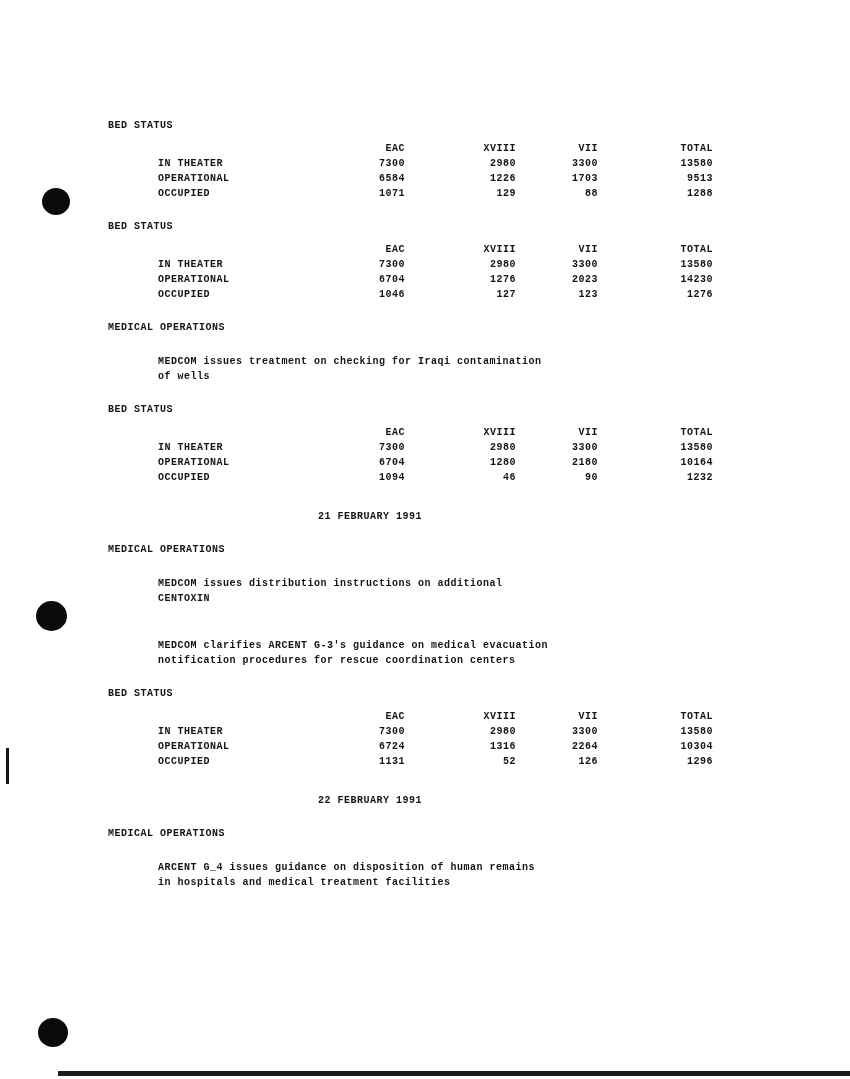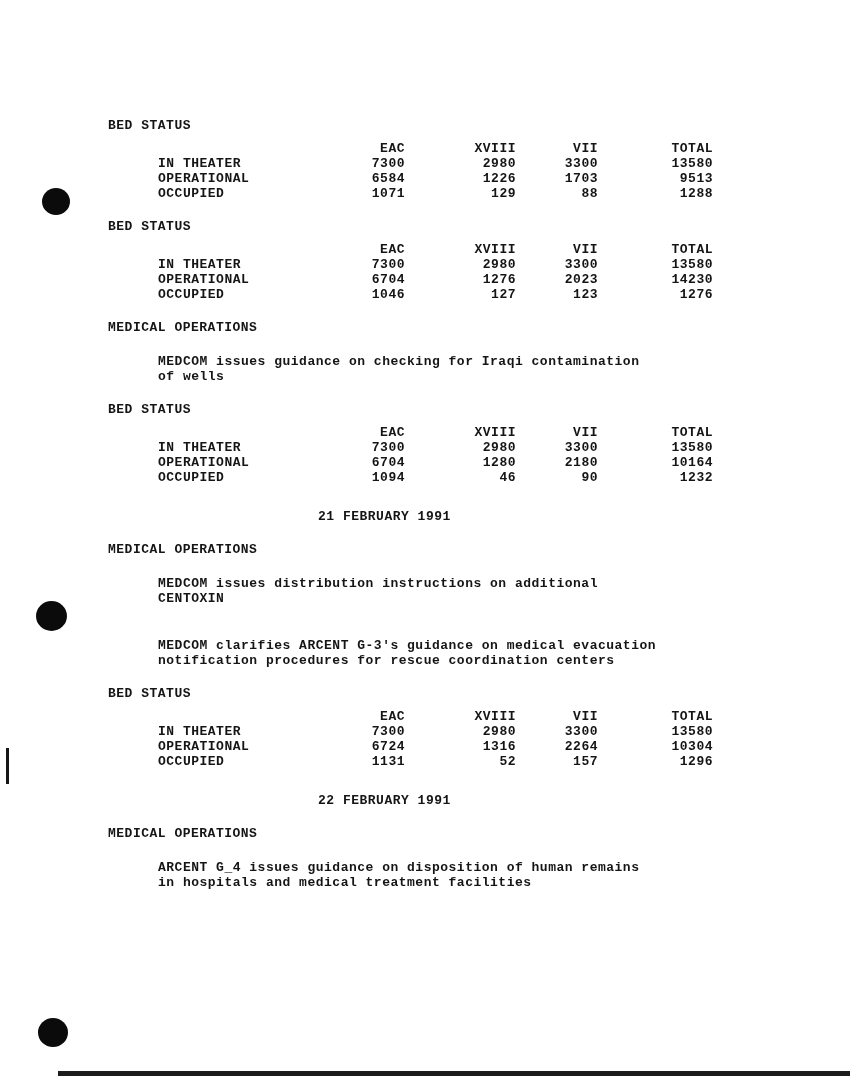--- a/index.html
+++ b/index.html
@@ -5,21 +5,21 @@
   html, body { margin: 0; padding: 0; background: #777; }
   .page {
     position: relative;
     width: 850px;
     height: 1079px;
     margin: 0 auto;
     background: #ffffff;
     overflow: hidden;
     font-family: "Liberation Mono", "DejaVu Sans Mono", monospace;
     font-weight: 700;
-    font-size: 13px;
+    font-size: 10px;
     letter-spacing: 0.5px;
     color: #151515;
     line-height: 15px;
   }
   .content {
     position: absolute;
     left: 108px;
     top: 118px;
     width: 640px;
   }
@@ -146,21 +146,21 @@
         <span class="c n">1046</span>
         <span class="c n">127</span>
         <span class="c n">123</span>
         <span class="c n">1276</span>
       </div>
     </div>
 
 
     <div class="section-heading">MEDICAL OPERATIONS</div>
 
-    <div class="note">MEDCOM issues guidance on checking for Iraqi contamination
+    <div class="note">MEDCOM issues treatment on checking for Iraqi contamination
 of wells</div>
 
     <div class="section-heading">BED STATUS</div>
 
     <div class="bed-table">
       <div class="trow thead">
         <span class="c label"></span>
         <span class="c n">EAC</span>
         <span class="c n">XVIII</span>
         <span class="c n">VII</span>
@@ -219,21 +219,21 @@
         <span class="c label">OPERATIONAL</span>
         <span class="c n">6724</span>
         <span class="c n">1316</span>
         <span class="c n">2264</span>
         <span class="c n">10304</span>
       </div>
       <div class="trow">
         <span class="c label">OCCUPIED</span>
         <span class="c n">1131</span>
         <span class="c n">52</span>
-        <span class="c n">157</span>
+        <span class="c n">126</span>
         <span class="c n">1296</span>
       </div>
     </div>
 
     <div class="date-heading">22 FEBRUARY 1991</div>
 
     <div class="section-heading">MEDICAL OPERATIONS</div>
 
     <div class="note">ARCENT G_4 issues guidance on disposition of human remains
 in hospitals and medical treatment facilities</div>

